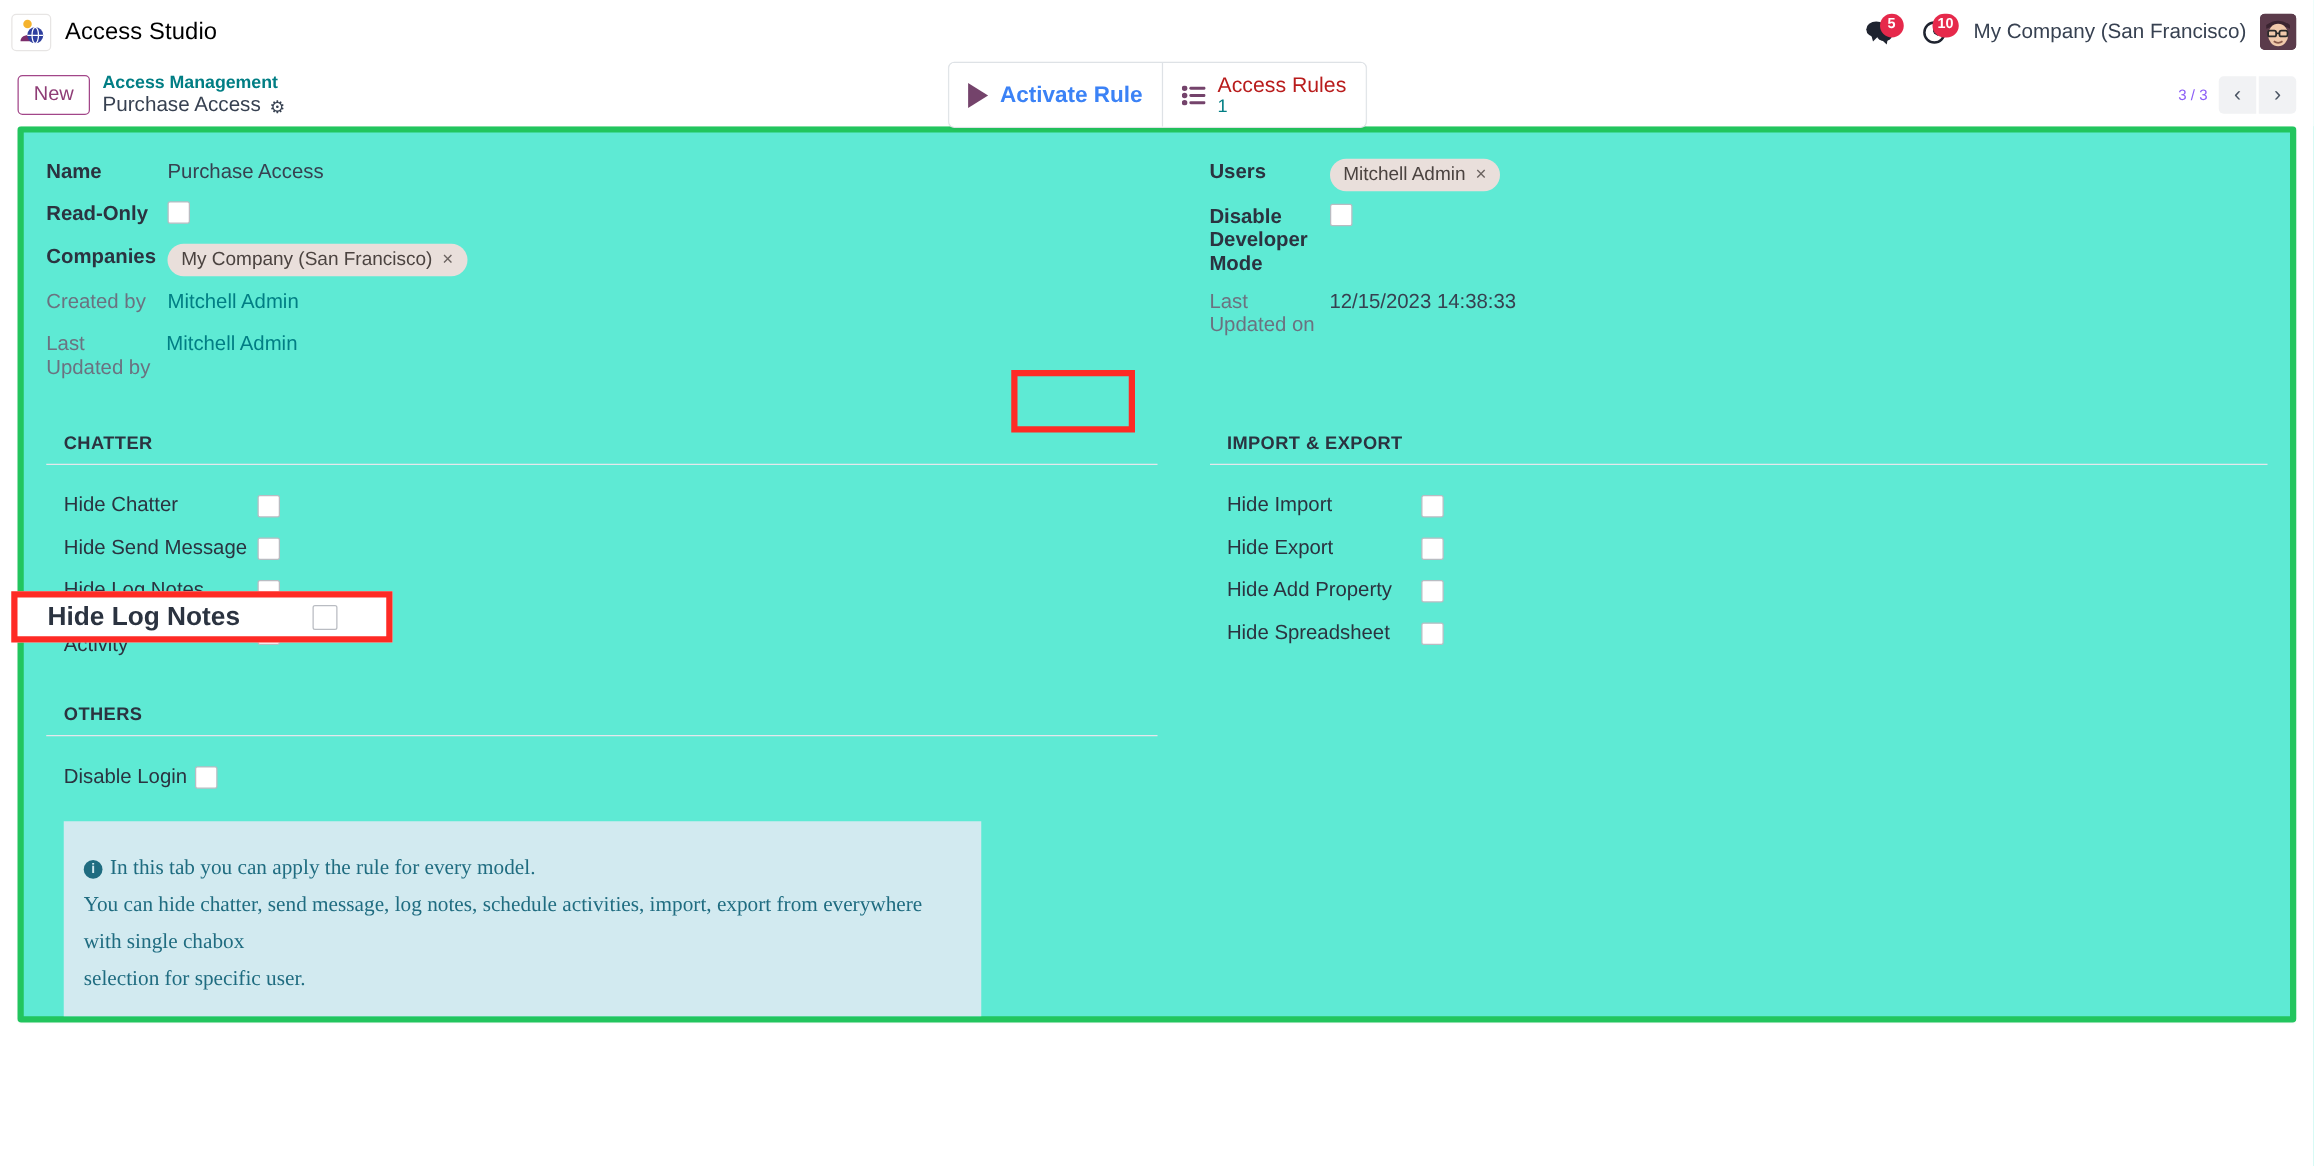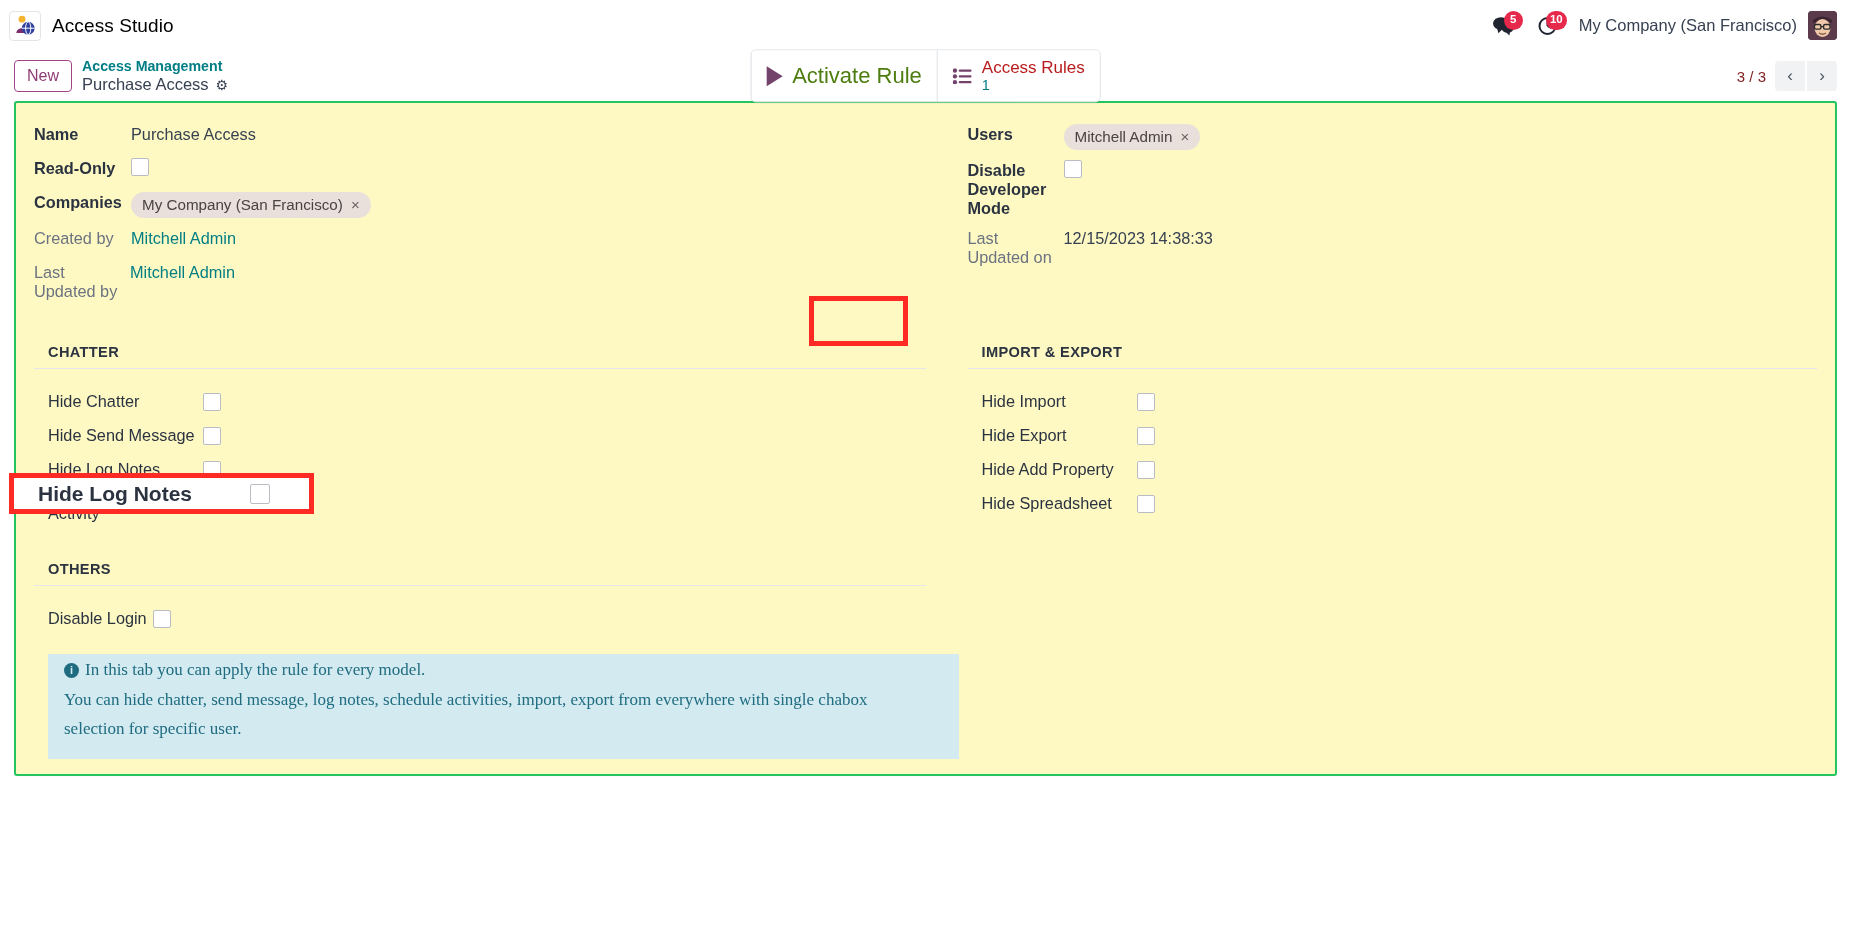--- a/index.html
+++ b/index.html
@@ -120,57 +120,57 @@
     box-shadow:0 1px 1px rgba(0,0,0,.03);
   }
   .btn-grp-item {
     display:flex; align-items:center; gap:10px;
     padding:8px 15px;
     cursor:pointer;
     background:#fff;
   }
   .btn-grp-item + .btn-grp-item { border-left:1px solid #dee2e6; }
   .activate-label {
-    color:#4d7c0f; font-weight:400; font-size:22px; white-space:nowrap;
+    color:#3b82f6; font-weight:700; font-size:18px; white-space:nowrap;
   }
   .play-tri {
     width:0;height:0;
     border-top:10px solid transparent;
     border-bottom:10px solid transparent;
     border-left:16px solid #74436b;
     flex:none;
   }
   .stat-text { line-height:1.12; }
   .stat-text .t1 { display:block; font-size:17px; color:#b91c1c; }
   .stat-text .t2 { display:block; font-size:14.5px; color:#017e84; }
 
   .cp-right {
     margin-left:auto;
     display:flex; align-items:center; gap:9px;
   }
-  .pager-text { font-size:15px; color:#7f1d1d; }
+  .pager-text { font-size:12px; color:#8b5cf6; }
   .pager-btns { display:flex; }
   .pager-btn {
     width:30px; height:30px;
     background:#f1f2f4;
     border:none;
     display:flex; align-items:center; justify-content:center;
     cursor:pointer;
     color:#4b5563;
     font-size:17px;
   }
   .pager-btn:first-child { border-radius:4px 0 0 4px; margin-right:2px;}
   .pager-btn:last-child { border-radius:0 4px 4px 0; }
 
   
   .sheet-wrap { padding:0 14px; }
   .sheet {
-    border:2px solid #22c55e;
+    border:5px solid #22c55e;
     border-radius:3px;
-    background:#fef9c3;
+    background:#5eead4;
     min-height:675px;
     box-shadow:0 1px 2px rgba(0,0,0,.02);
   }
   .sheet-inner { padding:16px 18px 0 18px; }
 
   .form-cols { display:flex; }
   .form-col { width:50%; }
   .form-col.right { padding-left:42px; }
 
   .f-row {
@@ -265,24 +265,24 @@
   }
   .g-label {
     width:155px; flex:none;
     font-size:16.3px; font-weight:400; color:#2b3340;
   }
   .section-gap { height:40px; }
 
   
   .alert {
     margin:18px 0 0 14px;
-    width:911px;
+    width:734px;
     background:#d2eaf0;
     color:#1f6c80;
-    padding:1px 16px 15px 16px;
+    padding:22px 16px 15px 16px;
     font-family:"Liberation Serif", serif;
     font-size:17px;
     line-height:1.75;
   }
   .alert .ln { display:block; }
   .info-i {
     display:inline-flex; align-items:center; justify-content:center;
     width:15px; height:15px; border-radius:50%;
     background:#1f6c80; color:#d2eaf0;
     font-size:11px; font-weight:700;

